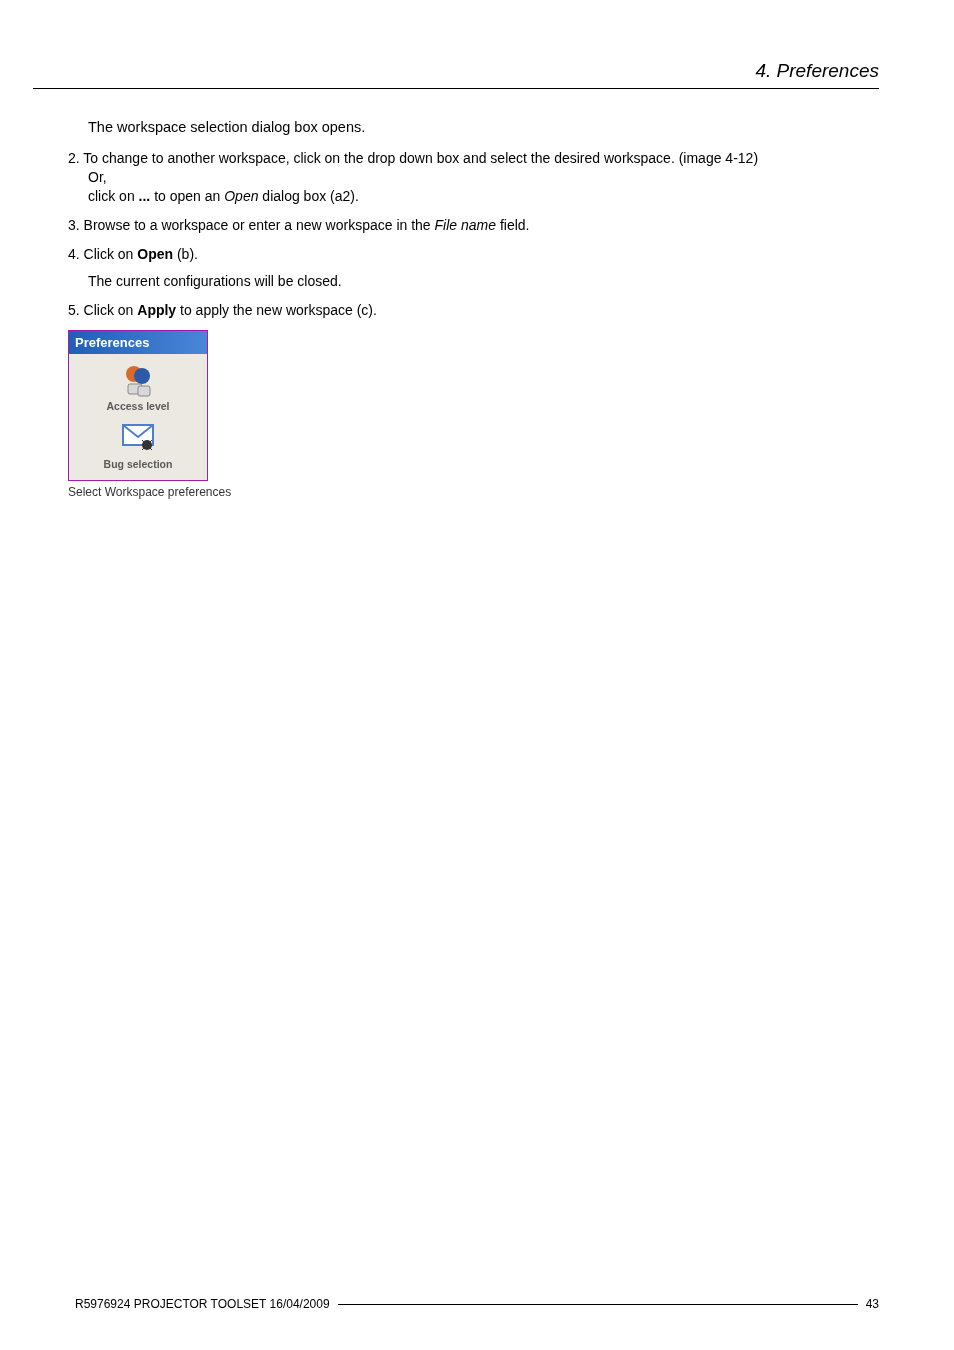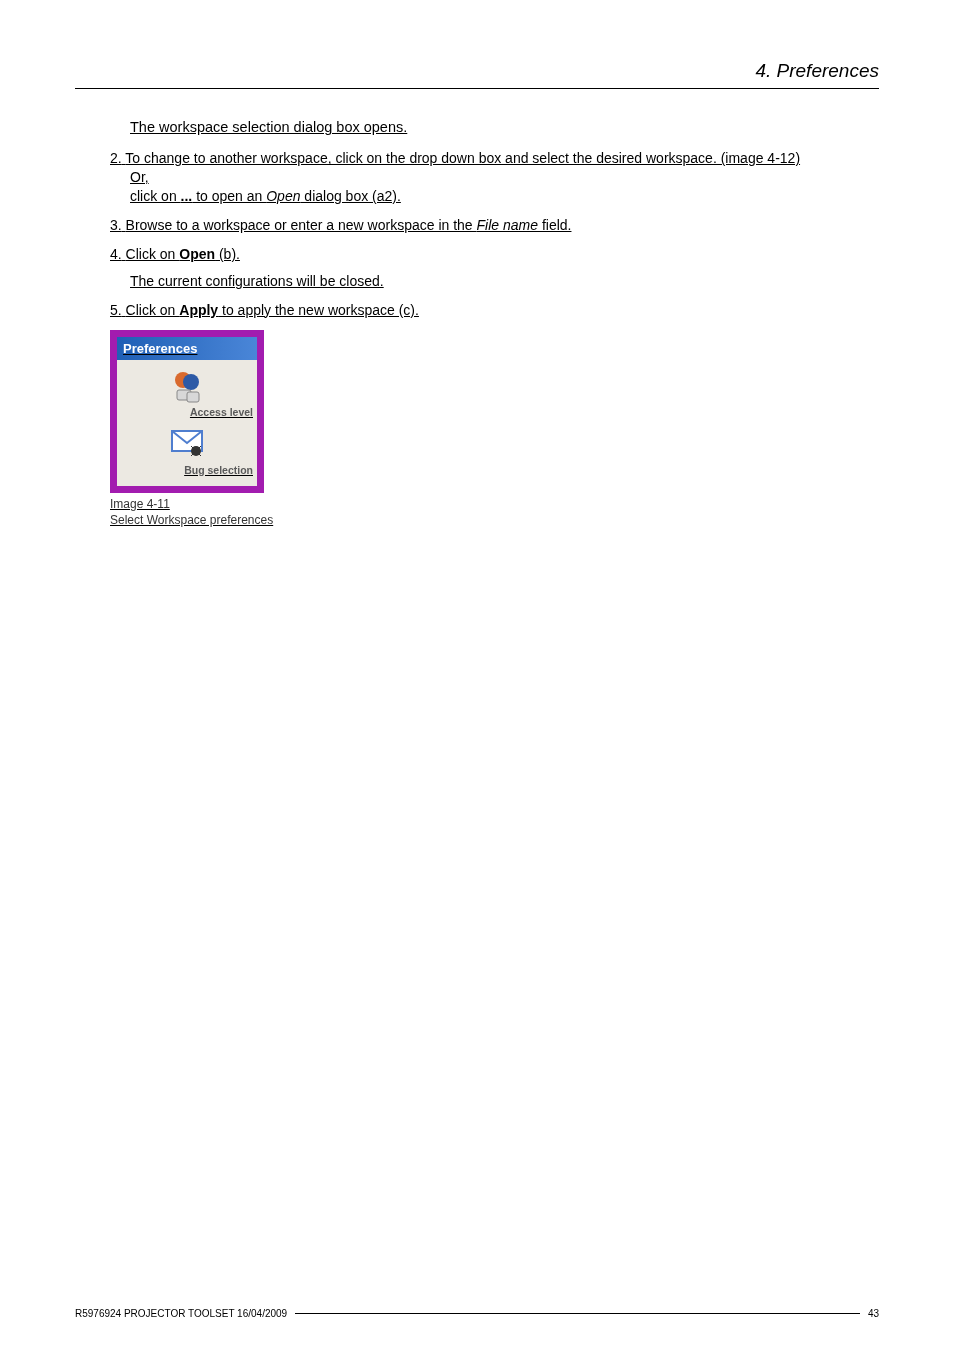--- a/index.html
+++ b/index.html
@@ -5,74 +5,73 @@
     * { margin: 0; padding: 0; box-sizing: border-box; }
     body {
       font-family: Arial, Helvetica, sans-serif;
       width: 954px;
       height: 1350px;
       background: #fff;
       position: relative;
       color: #000;
     }
     .page {
-      padding: 60px 75px 40px 75px;
+      padding: 60px 75px 40px 33px;
       height: 100%;
       position: relative;
     }
     .header-title {
       text-align: right;
       font-style: italic;
       font-size: 19px;
       font-weight: 500;
       padding-bottom: 6px;
       border-bottom: 1px solid #000;
       margin-bottom: 28px;
     }
     .content {
       padding-left: 35px;
-      text-decoration: underline;
     }
     .indent-text {
       padding-left: 20px;
       font-size: 14.5px;
       line-height: 1.4;
       margin-bottom: 12px;
     }
     .step {
       font-size: 14px;
       line-height: 1.35;
       margin-bottom: 10px;
     }
     .step .num { display: inline; }
     .step-body { display: inline; }
     .sub { display: block; padding-left: 20px; margin-top: 1px; }
     .sub-line { display: block; padding-left: 20px; }
     b { font-weight: bold; }
     i { font-style: italic; }
 
     .prefs-panel {
-      width: 154px;
+      width: 140px;
       margin-top: 6px;
       background: #ece9e2;
-      border: 7px solid #a21caf;
+      border: 1px solid #a21caf;
     }
     .prefs-header {
       background: linear-gradient(90deg, #1f5fb5 0%, #4a86d8 100%);
       color: #fff;
       font-family: Verdana, Tahoma, sans-serif;
       font-size: 13px;
       font-weight: bold;
       padding: 4px 6px;
     }
     .prefs-body {
       padding: 4px 4px 6px 4px;
     }
     .prefs-item {
-      text-align: right;
+      text-align: center;
       padding: 3px 0 2px 0;
       margin-bottom: 2px;
     }
     .prefs-item .prefs-icon {
       width: 40px;
       height: 38px;
       margin: 0 auto 1px auto;
       display: flex;
       align-items: center;
       justify-content: center;
@@ -86,26 +85,26 @@
     }
     .caption {
       font-size: 12px;
       color: #333;
       line-height: 1.35;
       margin-top: 3px;
     }
 
     .footer {
       position: absolute;
-      bottom: 31px;
+      bottom: 39px;
       left: 75px;
       right: 75px;
       display: flex;
       align-items: center;
-      font-size: 10px;
+      font-size: 12px;
     }
     .footer .fline {
       flex: 1;
       border-top: 1px solid #000;
       margin: 0 8px;
       height: 1px;
     }
     svg { display: block; }
   </style>
 </head>
@@ -177,21 +176,20 @@
           </div>
           <span class="prefs-label">Bug selection</span>
         </div>
 
 
 
       </div>
     </div>
 
     <div class="caption">
-      <div>Image 4-11</div>
       <div>Select Workspace preferences</div>
     </div>
 
   </div>
 
   <div class="footer">
     <span>R5976924  PROJECTOR TOOLSET  16/04/2009</span>
     <span class="fline"></span>
     <span>43</span>
   </div>

